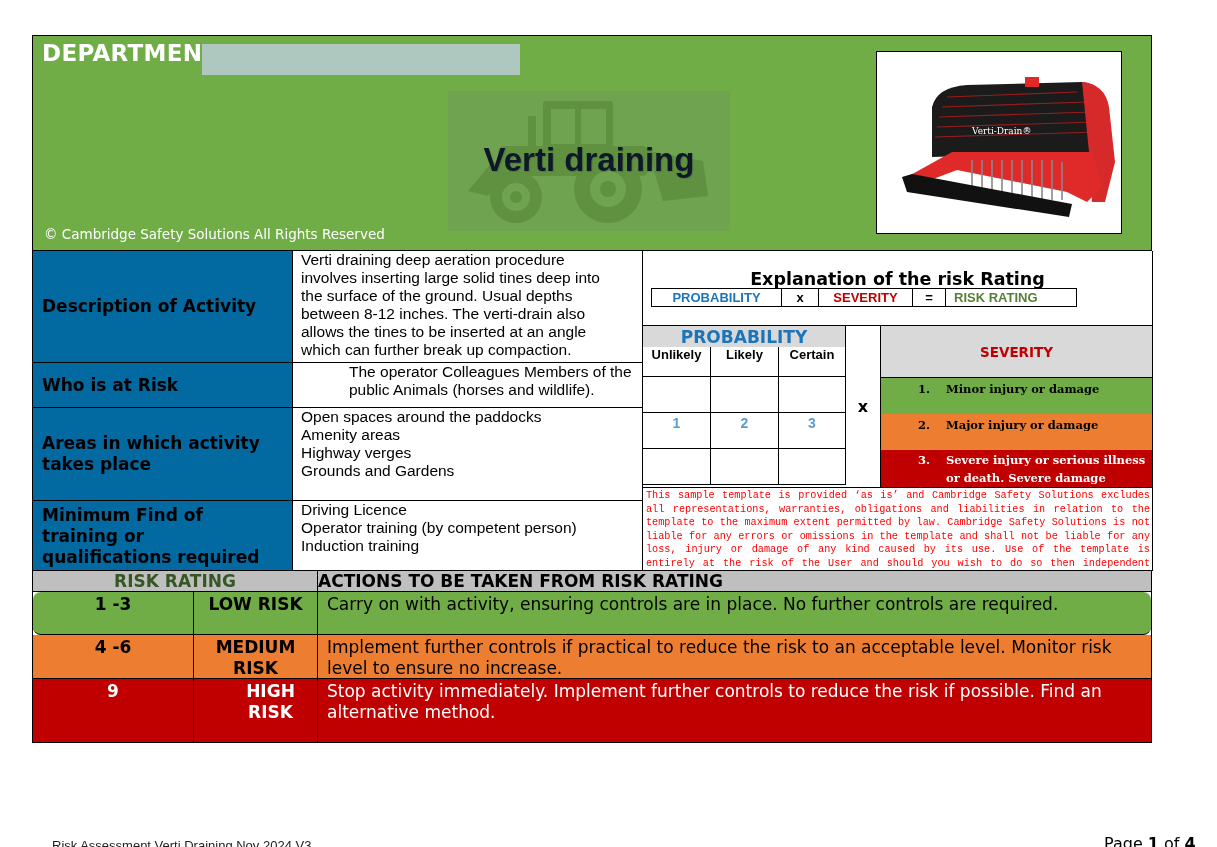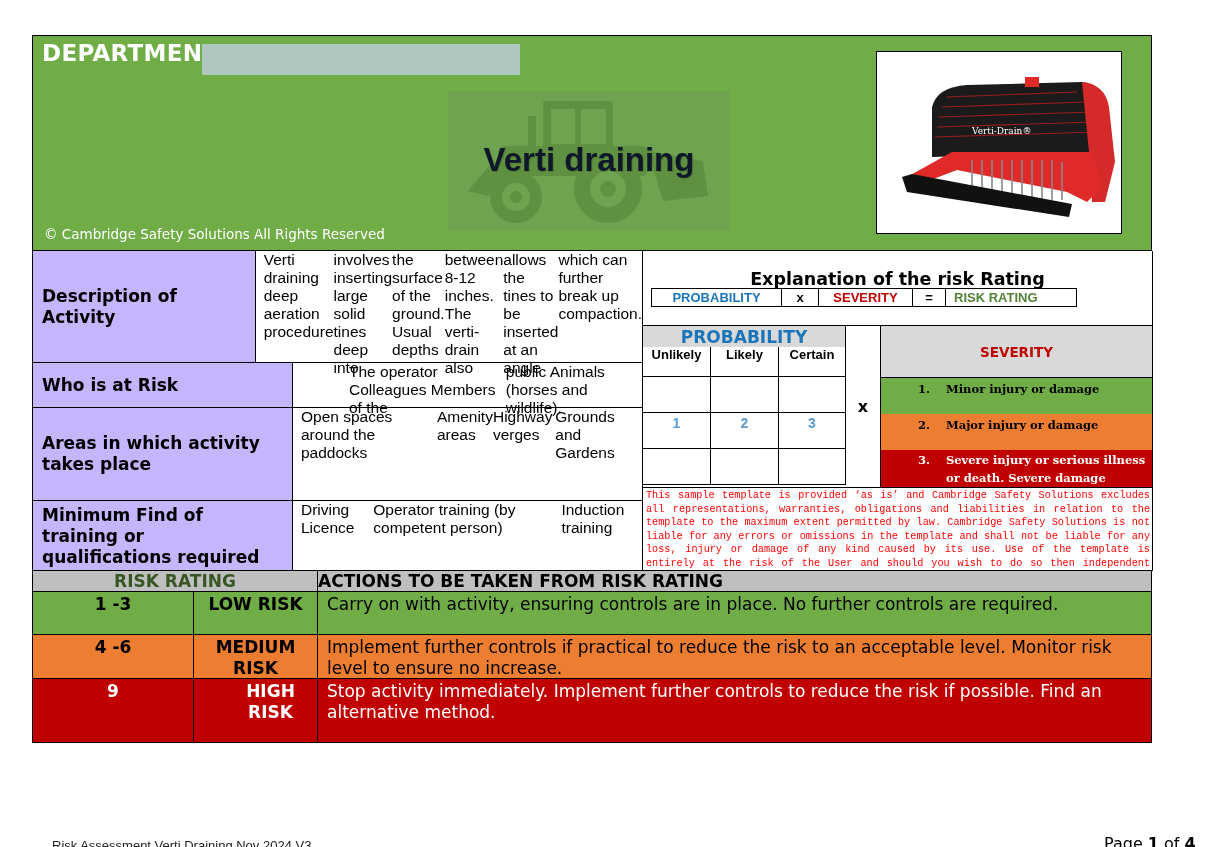--- a/index.html
+++ b/index.html
@@ -14,22 +14,22 @@
   .dept-field { position: absolute; left: 169px; top: 8px; width: 318px; height: 31px; background: #aec8c0; }
   .title-box { position: absolute; left: 415px; top: 55px; width: 282px; height: 140px; background: #6fa350; overflow: hidden; }
   .tractor-svg { position: absolute; left: 0; top: 0; width: 282px; height: 140px; }
   .title-text { position: absolute; left: 0; right: 0; top: 50px; text-align: center; color: #0f172a; font-family: "Liberation Sans", sans-serif; font-weight: bold; font-size: 33px; text-shadow: 1px 1px 1px rgba(0,0,0,0.15); }
   .copyright { position: absolute; left: 11px; top: 190px; color: #fff; font-size: 13.5px; }
   .machine-img { position: absolute; left: 843px; top: 15px; width: 246px; height: 183px; background: #fff; border: 1px solid #000; overflow: hidden; }
 
   
   .info { position: relative; height: 320px; border-left: 1px solid #000; border-top: 1px solid #000; }
   .row { position: absolute; left: 0; width: 610px; border-bottom: 1px solid #000; display: flex; }
-  .row .lbl { width: 260px; background: #c4b5fd; border-right: 1px solid #000; font-weight: bold; font-size: 17px; padding-left: 9px; display: flex; align-items: center; line-height: 21px; }
-  .row .val { flex: 1; font-family: "Liberation Sans", sans-serif; font-size: 15.5px; line-height: 18px; padding-left: 8px; display: flex; flex-direction: row; justify-content: flex-start; border-right: 1px solid #000; }
+  .row .lbl { width: 260px; background: #0369a1; border-right: 1px solid #000; font-weight: bold; font-size: 17px; padding-left: 9px; display: flex; align-items: center; line-height: 21px; }
+  .row .val { flex: 1; font-family: "Liberation Sans", sans-serif; font-size: 15.5px; line-height: 18px; padding-left: 8px; display: flex; flex-direction: column; justify-content: flex-start; border-right: 1px solid #000; }
   .r1 { top: 0; height: 112px; }
   .r2 { top: 112px; height: 45px; gap: 48px; }
   .r3 { top: 157px; height: 93px; }
   .r4 { top: 250px; height: 70px; border-bottom: none; }
 
   .explain { position: absolute; left: 610px; top: 0; width: 510px; height: 74px; border-right: 1px solid #000; }
   .explain-title { text-align: center; font-weight: bold; font-size: 17.5px; margin-top: 18px; }
   .formula { position: absolute; left: 8px; top: 37px; height: 19px; display: flex; border: 1px solid #000; font-family: "Liberation Sans", sans-serif; font-weight: bold; font-size: 13px; }
   .formula div { border-right: 1px solid #000; display: flex; align-items: center; justify-content: center; }
   .formula div:last-child { border-right: none; justify-content: flex-start; padding-left: 8px; }
@@ -59,21 +59,21 @@
 
   
   .rr { position: relative; border: 1px solid #000; }
   .rr-head { display: flex; height: 21px; background: #bfbfbf; border-bottom: 1px solid #000; font-weight: bold; font-size: 17px; }
   .rr-head .h1 { width: 285px; text-align: center; color: #375623; border-right: 1px solid #000; line-height: 21px; }
   .rr-head .h2 { flex: 1; text-align: left; line-height: 21px; }
   .rr-row { display: flex; font-size: 17px; }
   .rr-row .c1 { width: 161px; border-right: 1px solid #000; text-align: center; font-weight: bold; padding-top: 2px; line-height: 21px; }
   .rr-row .c2 { width: 124px; border-right: 1px solid #000; text-align: center; font-weight: bold; padding-top: 2px; line-height: 21px; }
   .rr-row .c3 { flex: 1; padding: 2px 8px 0 9px; line-height: 21px; }
-  .rr-low { height: 43px; background: #70ad47; border-bottom: 1px solid #000; }
+  .rr-low { height: 43px; background: #70ad47; border-bottom: 1px solid #000; border-radius: 8px; }
   .rr-med { height: 44px; background: #ed7d31; border-bottom: 1px solid #000; }
   .rr-high { height: 63px; background: #c00000; color: #fff; }
 
   .footer-left { position: absolute; left: 52px; top: 838px; font-family: "Liberation Sans", sans-serif; font-size: 13px; color: #222; }
   .footer-right { position: absolute; left: 1104px; top: 834px; font-size: 16px; color: #000; }
   .footer-right b { font-weight: bold; }
 </style>
 </head>
 <body>
 

